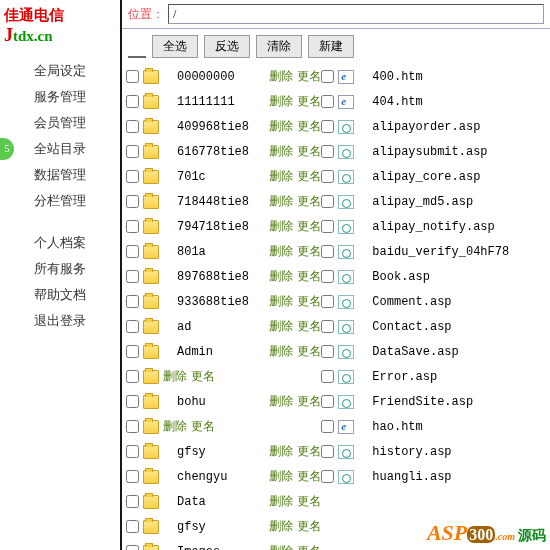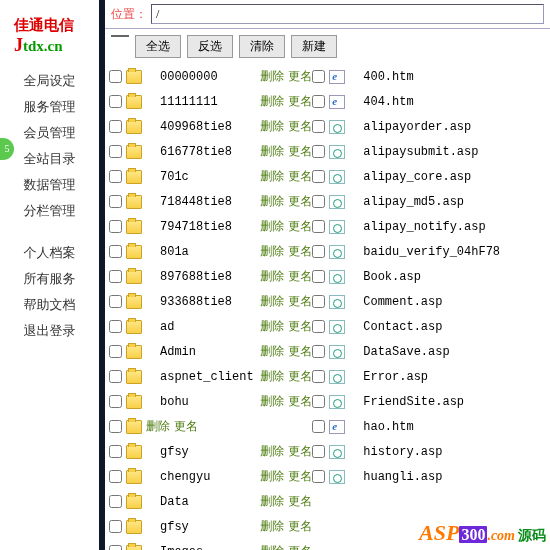--- a/index.html
+++ b/index.html
@@ -1,51 +1,51 @@
 <!DOCTYPE html>
 <html><head>
 <meta charset="utf-8">
 <style>
 * { box-sizing: border-box; margin: 0; padding: 0; }
 body { font-family: SimSun, "宋体", serif; font-size: 12px; background: #fff; width: 550px; height: 550px; overflow: hidden; position: relative; }
 .container { display: flex; height: 100%; }
-.sidebar { width: 105px; padding: 14px; border-right: 6px solid #0f172a; }
+.sidebar { width: 122px; padding: 4px; border-right: 2px solid #0f172a; }
 .logo { margin-bottom: 12px; }
 .logo-top { font-size: 15px; font-weight: bold; }
 .logo-j { color: #d00; font-weight: bold; font-size: 18px; }
 .logo-rest { color: #d00; }
 .logo-sub { color: #059b00; font-size: 15px; font-weight: bold; letter-spacing: 0; }
 .nav-group { margin-top: 6px; }
 .nav-item { color: #333; padding: 4px 6px; cursor: pointer; text-align: center; font-size: 13px; }
 .nav-sep { height: 10px; }
 .badge { position: absolute; left: 0; top: 138px; width: 14px; height: 22px; background: #5bc94e; border-radius: 0 12px 12px 0; color: #fff; font-size: 10px; text-align: center; line-height: 22px; }
 .main { flex: 1; overflow: hidden; }
 .loc-bar { display: flex; align-items: center; padding: 4px 6px; border-bottom: 1px solid #aac; }
 .loc-label { color: #ef4444; margin-right: 4px; }
 .loc-input { flex: 1; height: 20px; border: 1px inset #99b; padding: 2px 4px; font-family: inherit; font-size: 12px; }
-.toolbar { display: flex; gap: 6px; padding: 6px; align-items: flex-start; }
+.toolbar { display: flex; gap: 6px; padding: 6px; align-items: flex-end; }
 .tb-btn { background: #e8e8e8; border: 1px solid #999; padding: 2px 10px; font-size: 12px; cursor: pointer; font-family: inherit; }
 .tb-line { width: 18px; height: 2px; background: #666; }
 .file-area { display: flex; padding: 0 4px; }
 .col { flex: 1; }
 .col2 { flex: 1.15; }
 .row { display: flex; align-items: center; height: 25px; gap: 4px; }
 .cb { width: 13px; height: 13px; }
 .icon { width: 16px; height: 14px; flex-shrink: 0; }
 .folder { background: linear-gradient(#ffe788 0%, #f8d048 100%); border: 1px solid #c9a227; border-radius: 1px; position: relative; }
 .folder::before { content: ""; position: absolute; top: -3px; left: 1px; width: 6px; height: 3px; background: #f8d048; border: 1px solid #c9a227; border-bottom: none; border-radius: 1px 1px 0 0; }
 .ie { background: #fff; border: 1px solid #99b; position: relative; }
 .ie::after { content: "e"; position: absolute; top: -1px; left: 2px; color: #2a6ec9; font-size: 11px; font-weight: bold; font-style: italic; }
 .asp { background: #fff; border: 1px solid #8bb; position: relative; }
 .asp::after { content: ""; position: absolute; top: 3px; left: 3px; width: 7px; height: 7px; border: 1px solid #1a9e7a; border-radius: 50%; }
 .fname { font-family: "Courier New", monospace; font-size: 12px; white-space: nowrap; overflow: hidden; flex: 1; margin-left: 14px; }
 .act { color: #4d7c0f; font-size: 12px; cursor: pointer; white-space: nowrap; }
 .watermark { position: absolute; right: 4px; bottom: 4px; font-weight: bold; }
 .wm-a { color: #ff7800; font-size: 22px; font-style: italic; }
-.wm-s { color: #fff; background: #6d28d9; padding: 0 2px; border-radius: 1px; font-size: 16px; }
+.wm-s { color: #fff; background: #a16207; padding: 0 2px; border-radius: 7px; font-size: 16px; }
 .wm-cn { color: #0a8c1a; font-size: 14px; text-align: right; }
 </style>
 </head>
 <body>
 
 <div class="badge">5</div>
 
 <div class="container">
   <div class="sidebar">
     <div class="logo">
@@ -163,21 +163,20 @@
           <div class="row">
             <input type="checkbox" class="cb" style="">
             <div class="icon folder"></div>
             <span class="fname">Admin</span>
             <span class="act">删除</span>
             <span class="act">更名</span>
           </div>
           <div class="row">
             <input type="checkbox" class="cb" style="">
             <div class="icon folder"></div>
-            <span class="fname">aspnet_client</span>
             <span class="act">删除</span>
             <span class="act">更名</span>
           </div>
           <div class="row">
             <input type="checkbox" class="cb" style="">
             <div class="icon folder"></div>
             <span class="fname">bohu</span>
             <span class="act">删除</span>
             <span class="act">更名</span>
           </div>
@@ -308,15 +307,15 @@
             <input type="checkbox" class="cb" style="">
             <div class="icon asp"></div>
             <span class="fname">huangli.asp</span>
           </div>
         </div>
     </div>
   </div>
 </div>
 
 <div class="watermark">
-  <span class="wm-a">ASP</span><span class="wm-s">300</span><span class="wm-a" style="font-size:14px">.com</span>
+  <span class="wm-a">ASP</span><span class="wm-s">300</span><span class="wm-a" style="font-size:10px">.com</span>
   <span class="wm-cn">源码</span>
 </div>
 
 </body></html>

